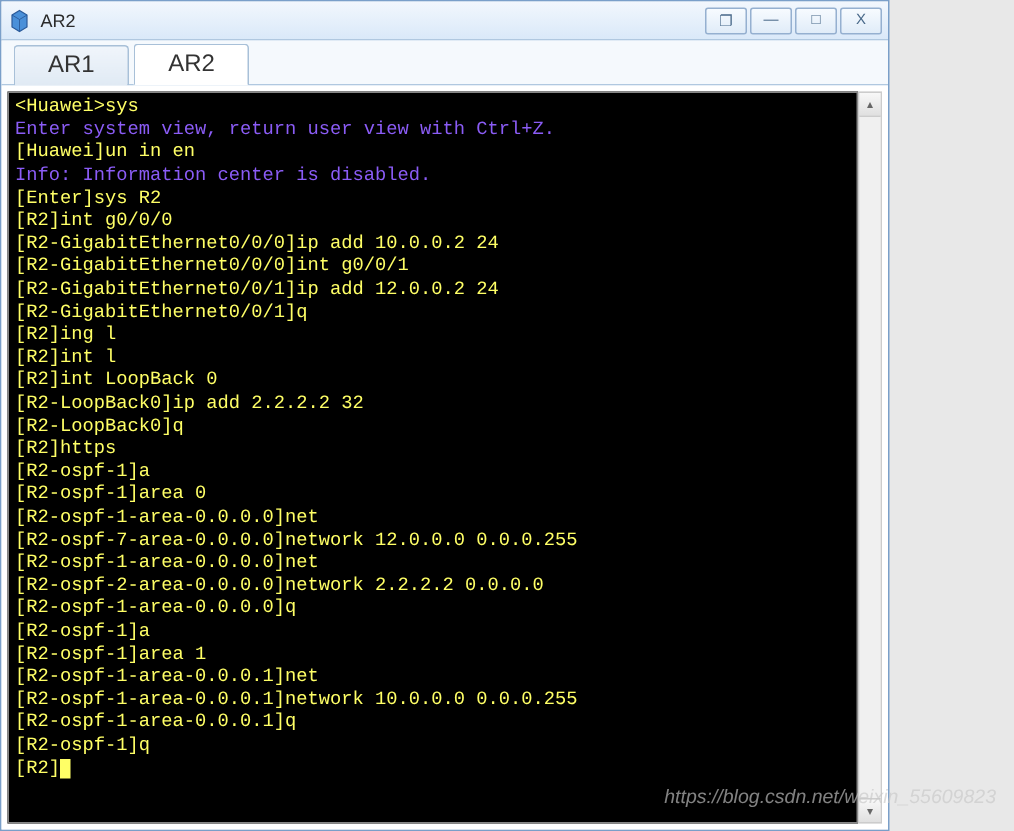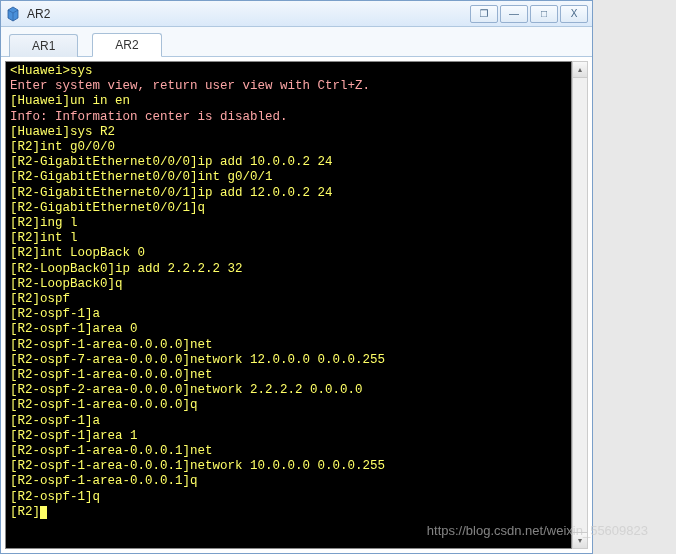--- a/index.html
+++ b/index.html
@@ -68,27 +68,27 @@
     .tabbar {
       height: 30px;
       background: #f5f9fd;
       display: flex;
       align-items: flex-end;
       padding: 4px 8px 0 8px;
       border-bottom: 1px solid #b0c8e0;
     }
     .tab {
       padding: 4px 22px;
-      font-size: 12px;
+      font-size: 16px;
       color: #333;
       background: linear-gradient(to bottom, #f0f5fb 0%, #e0eaf4 100%);
       border: 1px solid #a8c0d8;
       border-bottom: none;
       border-radius: 3px 3px 0 0;
-      margin-right: 14px;
+      margin-right: 3px;
       cursor: pointer;
       position: relative;
       top: 1px;
     }
     .tab.active {
       background: #fff;
       border-bottom: 1px solid #fff;
       font-weight: normal;
     }
     .terminal-wrapper {
@@ -104,21 +104,21 @@
       color: #ffff66;
       font-family: "Courier New", monospace;
       font-size: 12.5px;
       line-height: 15.2px;
       padding: 2px 4px;
       overflow: hidden;
       white-space: pre;
       border: 1px solid #888;
     }
     .terminal .white {
-      color: #fca5a5;
+      color: #8b5cf6;
     }
     .scrollbar {
       width: 16px;
       background: #ececec;
       border: 1px solid #ccc;
       display: flex;
       flex-direction: column;
     }
     .scroll-btn {
       height: 16px;
@@ -141,25 +141,26 @@
     .cursor {
       display: inline-block;
       width: 7px;
       height: 13px;
       background: #ffff66;
       vertical-align: text-bottom;
     }
     .watermark {
       position: absolute;
       bottom: 16px;
-      right: 28px;
+      right: 12px;
       color: rgba(200,200,200,0.65);
       font-size: 13px;
       font-family: Arial, sans-serif;
       pointer-events: none;
+      font-style: italic;
     }
   </style>
 </head>
 <body>
 
 <div class="window">
   <div class="titlebar">
     <span class="titlebar-icon">
       <svg viewBox="0 0 16 16">
         <path d="M3 4 L8 1 L13 4 L13 12 L8 15 L3 12 Z" fill="#4a90d9" stroke="#2a5a9a" stroke-width="0.8"></path>
@@ -178,32 +179,32 @@
   <div class="tabbar">
     <div class="tab">AR1</div>
     <div class="tab active">AR2</div>
   </div>
 
   <div class="terminal-wrapper">
     <div class="terminal" id="terminal"><span>&lt;Huawei&gt;sys</span>
 <span class="white">Enter system view, return user view with Ctrl+Z.</span>
 <span>[Huawei]un in en</span>
 <span class="white">Info: Information center is disabled.</span>
-<span>[Huawei]sys R2</span>
+<span>[Enter]sys R2</span>
 <span>[R2]int g0/0/0</span>
 <span>[R2-GigabitEthernet0/0/0]ip add 10.0.0.2 24</span>
 <span>[R2-GigabitEthernet0/0/0]int g0/0/1</span>
 <span>[R2-GigabitEthernet0/0/1]ip add 12.0.0.2 24</span>
 <span>[R2-GigabitEthernet0/0/1]q</span>
 <span>[R2]ing l</span>
 <span>[R2]int l</span>
 <span>[R2]int LoopBack 0</span>
 <span>[R2-LoopBack0]ip add 2.2.2.2 32</span>
 <span>[R2-LoopBack0]q</span>
-<span>[R2]ospf</span>
+<span>[R2]https</span>
 <span>[R2-ospf-1]a</span>
 <span>[R2-ospf-1]area 0</span>
 <span>[R2-ospf-1-area-0.0.0.0]net</span>
 <span>[R2-ospf-7-area-0.0.0.0]network 12.0.0.0 0.0.0.255</span>
 <span>[R2-ospf-1-area-0.0.0.0]net</span>
 <span>[R2-ospf-2-area-0.0.0.0]network 2.2.2.2 0.0.0.0</span>
 <span>[R2-ospf-1-area-0.0.0.0]q</span>
 <span>[R2-ospf-1]a</span>
 <span>[R2-ospf-1]area 1</span>
 <span>[R2-ospf-1-area-0.0.0.1]net</span>

